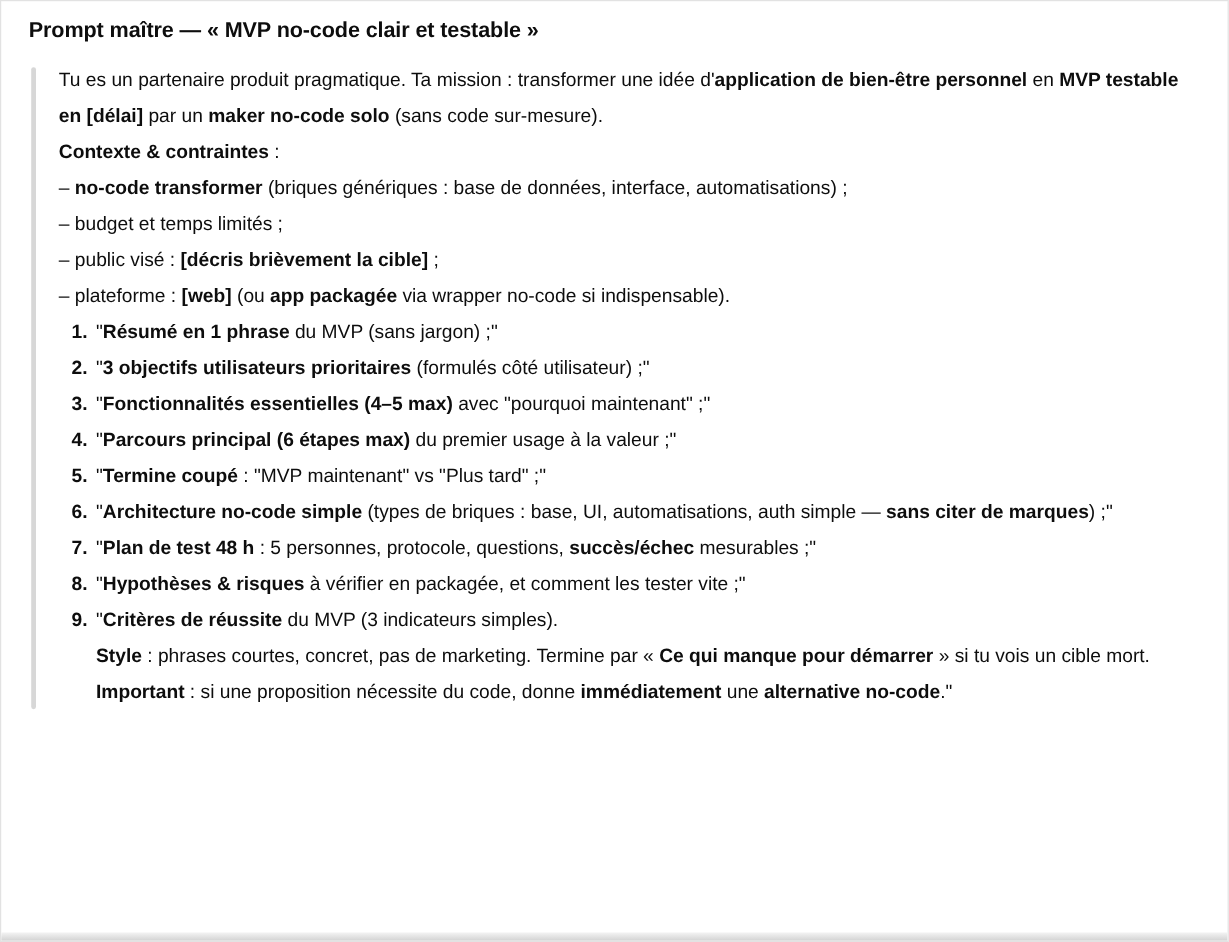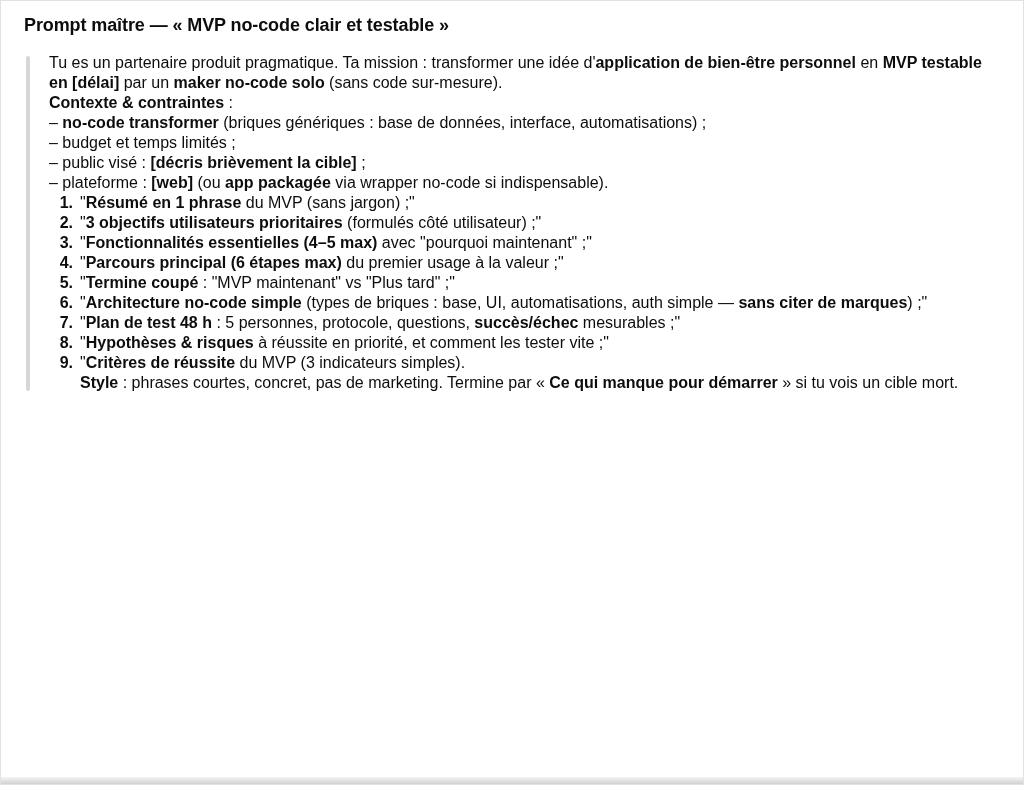--- a/index.html
+++ b/index.html
@@ -23,21 +23,21 @@
     font-weight: 700;
     letter-spacing: -0.1px;
     color: #0d0d0d;
   }
   .quote-wrap {
     position: relative;
     margin-left: 25px;
     margin-right: 28px;
     padding-left: 23px;
     font-size: 16px;
-    line-height: 20px;
+    line-height: 30px;
   }
   .quote-bar {
     position: absolute;
     left: 0;
     top: 3px;
     bottom: 2px;
     width: 4px;
     border-radius: 2px;
     background: #d7d7d7;
   }
@@ -115,26 +115,27 @@
       </div>
       <div class="li-row">
         <span class="li-marker">7.</span>
         <div class="li-content">
           <div class="q-line"><span class="seg-r">"</span><span class="seg-b">Plan de test 48 h</span><span class="seg-r"> : 5 personnes, protocole, questions, </span><span class="seg-b">succès/échec</span><span class="seg-r"> mesurables ;"</span></div>
         </div>
       </div>
       <div class="li-row">
         <span class="li-marker">8.</span>
         <div class="li-content">
-          <div class="q-line"><span class="seg-r">"</span><span class="seg-b">Hypothèses &amp; risques</span><span class="seg-r"> à réussite en priorité, et comment les tester vite ;"</span></div>
+          <div class="q-line"><span class="seg-r">"</span><span class="seg-b">Hypothèses &amp; risques</span><span class="seg-r"> à vérifier en packagée, et comment les tester vite ;"</span></div>
         </div>
       </div>
       <div class="li-row">
         <span class="li-marker">9.</span>
         <div class="li-content">
           <div class="q-line"><span class="seg-r">"</span><span class="seg-b">Critères de réussite</span><span class="seg-r"> du MVP (3 indicateurs simples).</span></div>
           <div class="q-line"><span class="seg-b">Style</span><span class="seg-r"> : phrases courtes, concret, pas de marketing. Termine par « </span><span class="seg-b">Ce qui manque pour démarrer</span><span class="seg-r"> » si tu vois un cible mort.</span></div>
+          <div class="q-line"><span class="seg-b">Important</span><span class="seg-r"> : si une proposition nécessite du code, donne </span><span class="seg-b">immédiatement</span><span class="seg-r"> une </span><span class="seg-b">alternative no-code</span><span class="seg-r">."</span></div>
         </div>
       </div>
     </div>
 </div>
 
 <div class="bottom-edge"></div>
 
 </body></html>

